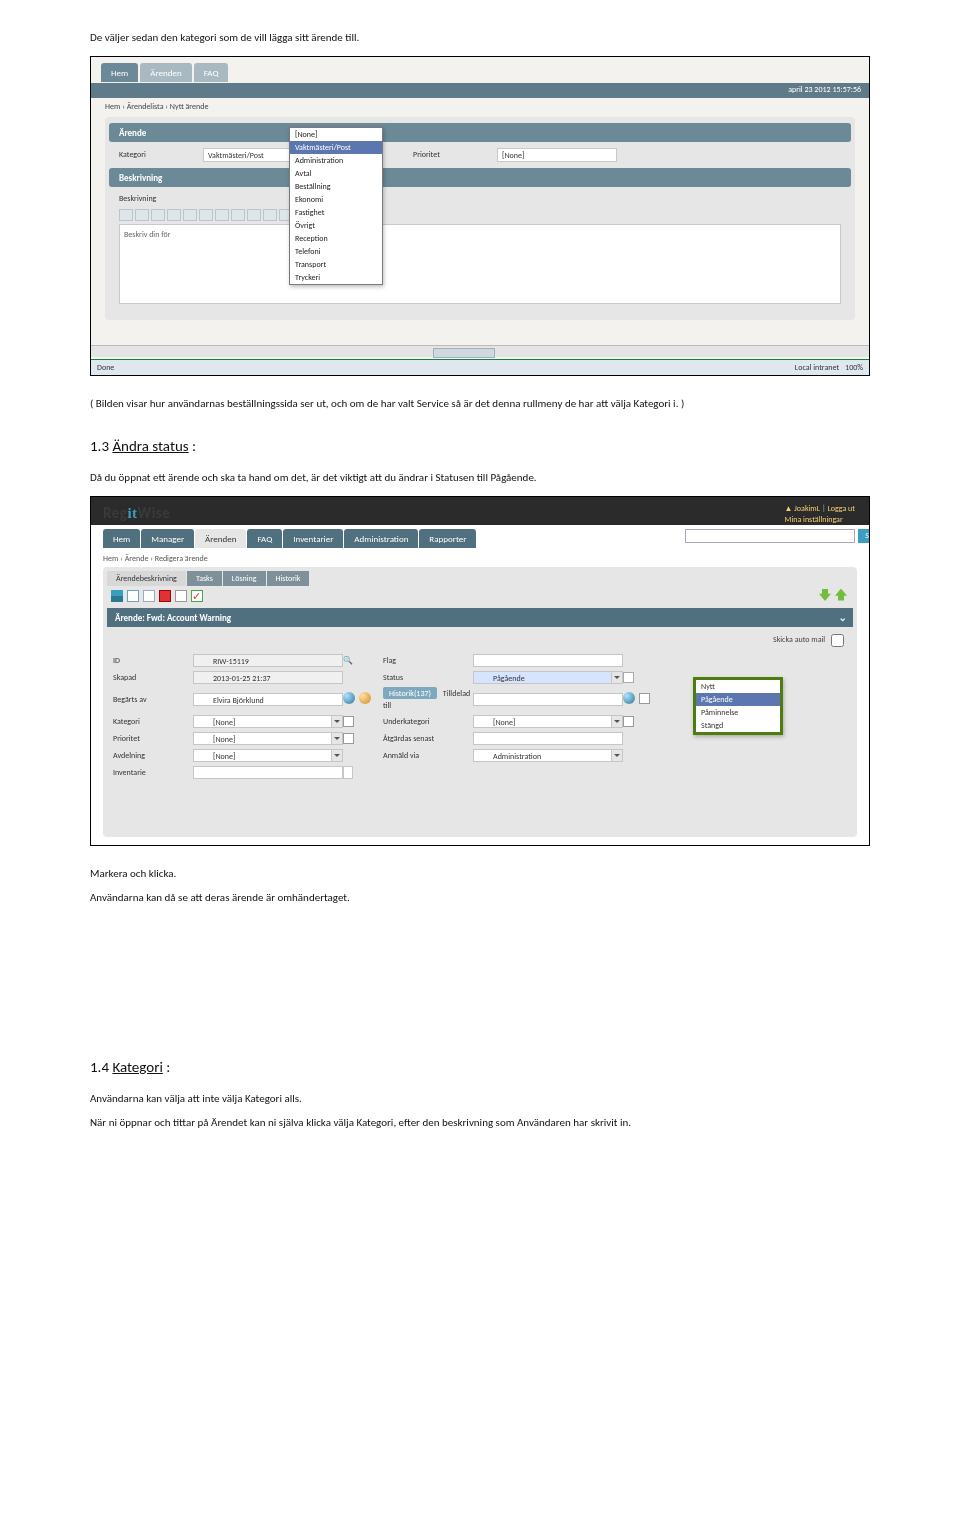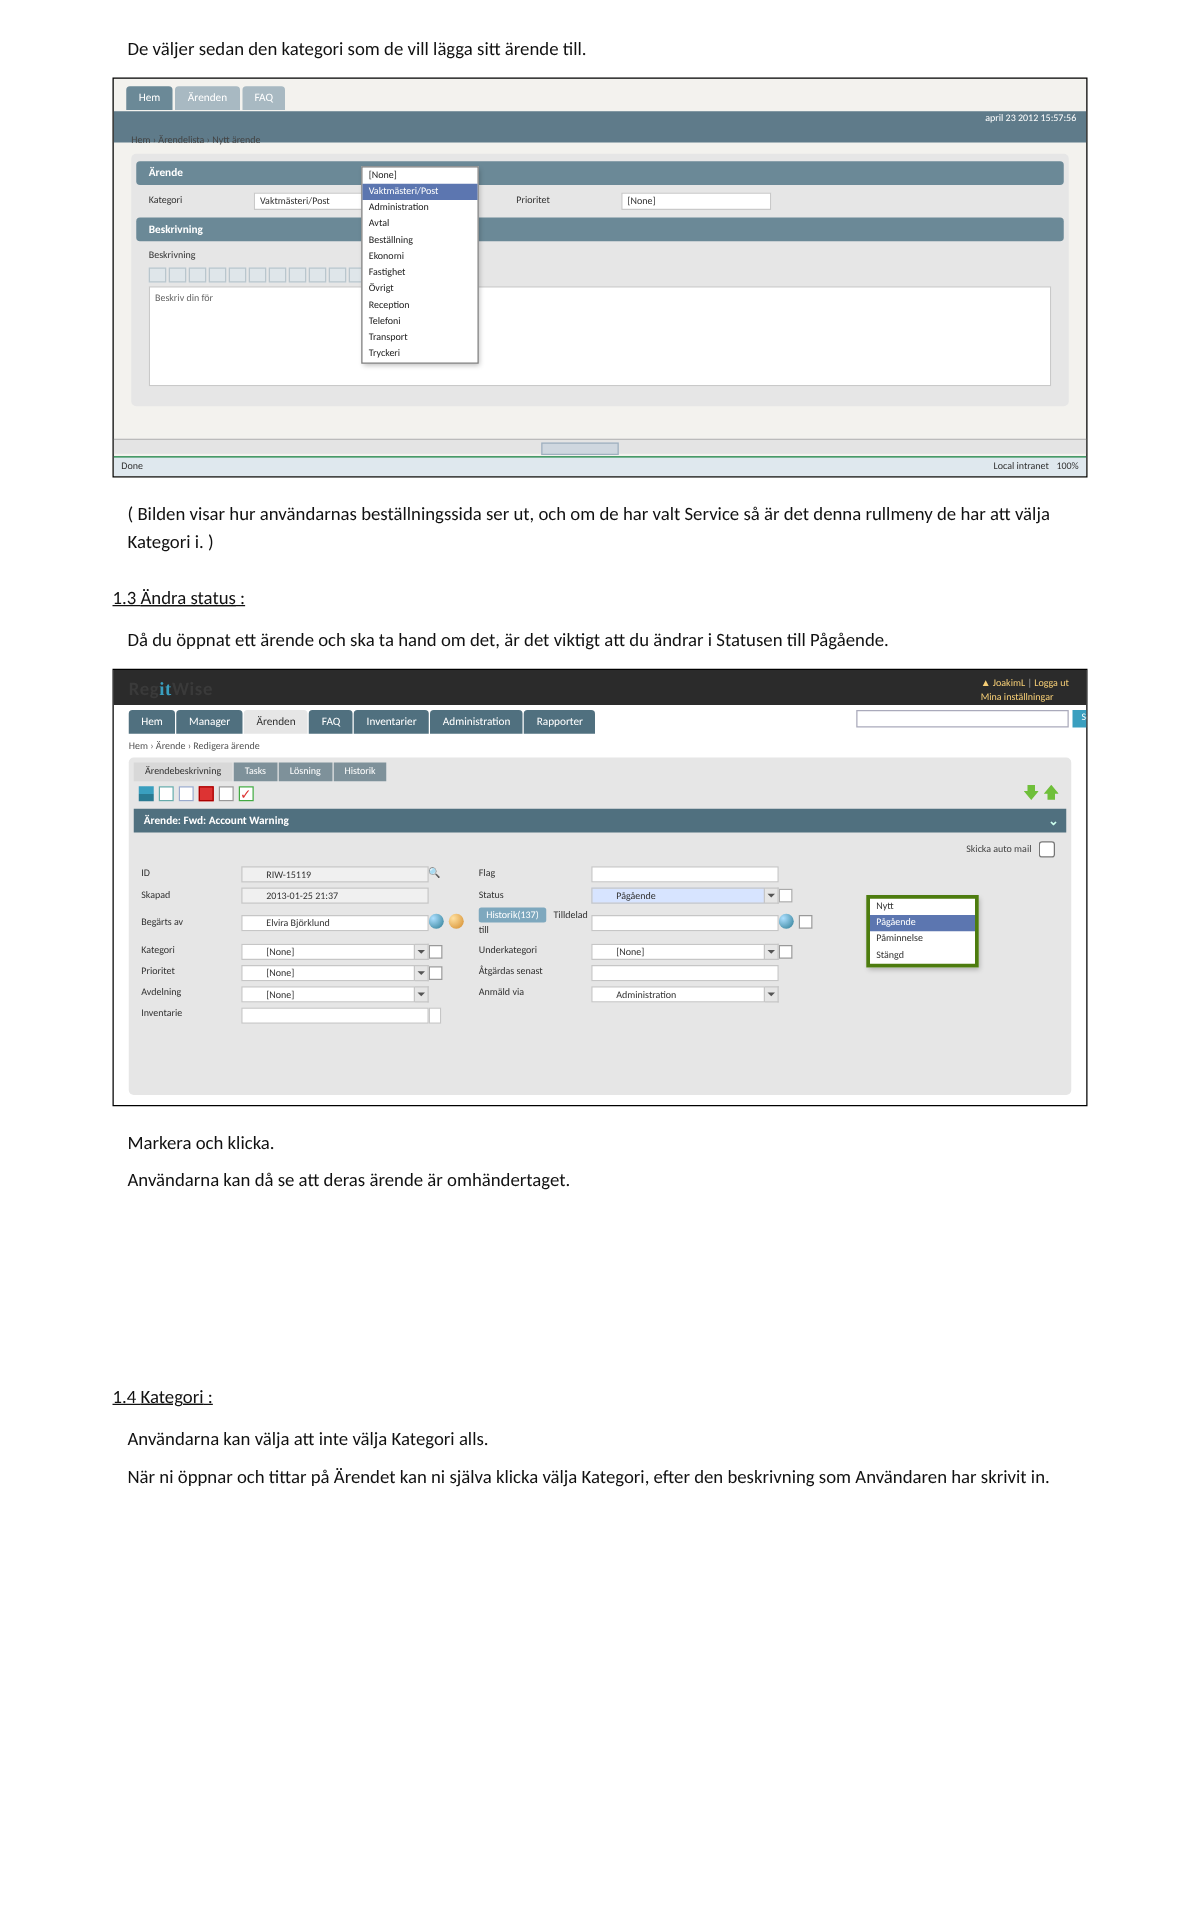--- a/index.html
+++ b/index.html
@@ -6,35 +6,35 @@
   body {
     font-family: Calibri, Arial, sans-serif;
     max-width: 840px;
     margin: 30px auto;
     color: #111;
     background: #fff;
     font-size: 15px;
     line-height: 1.45;
     padding: 0 30px;
   }
-  .para { margin: 0 0 8px 12px; font-size: 15px; }
-  .heading-line { margin: 24px 0 12px 0; font-size: 15px; text-decoration: underline; }
+  .para { margin: 0 0 8px 0; font-size: 11px; }
+  .heading-line { margin: 24px 0 12px 0; font-size: 15px; }
   .heading-line .hnum { font-weight: 400; }
   .heading-line .hlabel { text-decoration: underline; font-weight: 400; }
   .screenshot-frame {
     border: 1px solid #000;
     margin: 10px 0 20px 0;
     overflow: hidden;
   }
   
   .ss1 { height: 320px; position: relative; background: #f3f2ee; }
   .ss1 .tabs { position: absolute; top: 6px; left: 10px; display: flex; gap: 0; font-size: 9px; }
   .ss1 .tab { background: #a8b9c2; color: #fff; padding: 3px 10px; border-radius: 3px 3px 0 0; margin-right: 2px; }
   .ss1 .tab.sel { background: #6b8997; }
-  .ss1 .datebar { position: absolute; top: 26px; left: 0; right: 0; height: 25px; background: #5f7b8a; color: #fff; font-size: 8px; text-align: right; padding: 1px 8px 0 0; }
+  .ss1 .datebar { position: absolute; top: 26px; left: 0; right: 0; height: 15px; background: #5f7b8a; color: #fff; font-size: 8px; text-align: right; padding: 1px 8px 0 0; }
   .ss1 .crumb { position: absolute; top: 44px; left: 14px; font-size: 8px; color: #444; }
   .ss1 .panel { position: absolute; top: 60px; left: 14px; right: 14px; background: #e6e6e6; border-radius: 4px; padding: 6px 0 10px 0; }
   .ss1 .section-bar { background: #6b8997; color: #fff; font-size: 9px; font-weight: bold; padding: 3px 10px; margin: 0 4px 6px 4px; border-radius: 3px; }
   .ss1 .row { display: flex; align-items: center; font-size: 8px; color: #333; padding: 0 14px; margin-bottom: 4px; }
   .ss1 .lbl { width: 84px; }
   .ss1 .field { background: #fff; border: 1px solid #c9c9c9; height: 14px; width: 120px; font-size: 8px; padding: 0 4px; line-height: 13px; text-align: left; }
   .ss1 .field.big { width: 540px; height: 14px; }
   .ss1 .toolbar { display: flex; gap: 2px; padding: 0 14px; margin: 3px 0; }
   .ss1 .tbtn { width: 14px; height: 12px; background: #dfe6ea; border: 1px solid #b9c6cd; }
   .ss1 .editbox { margin: 2px 14px 6px 14px; background: #fff; border: 1px solid #c9c9c9; height: 80px; font-size: 8px; padding: 4px; color: #666; }

